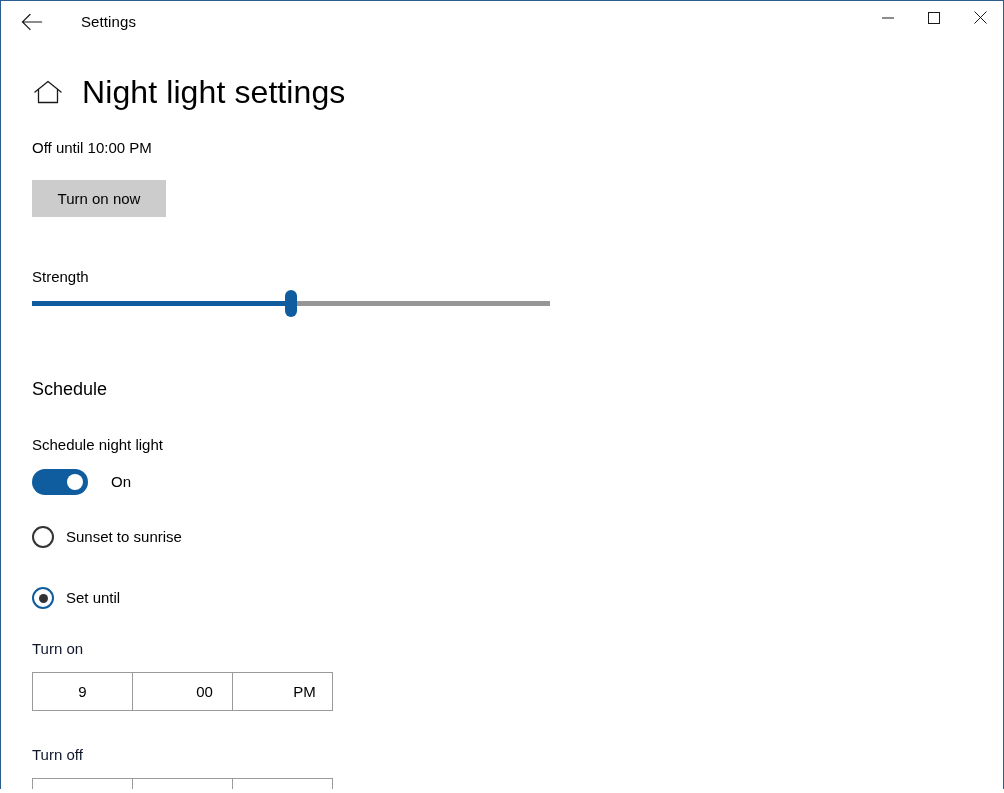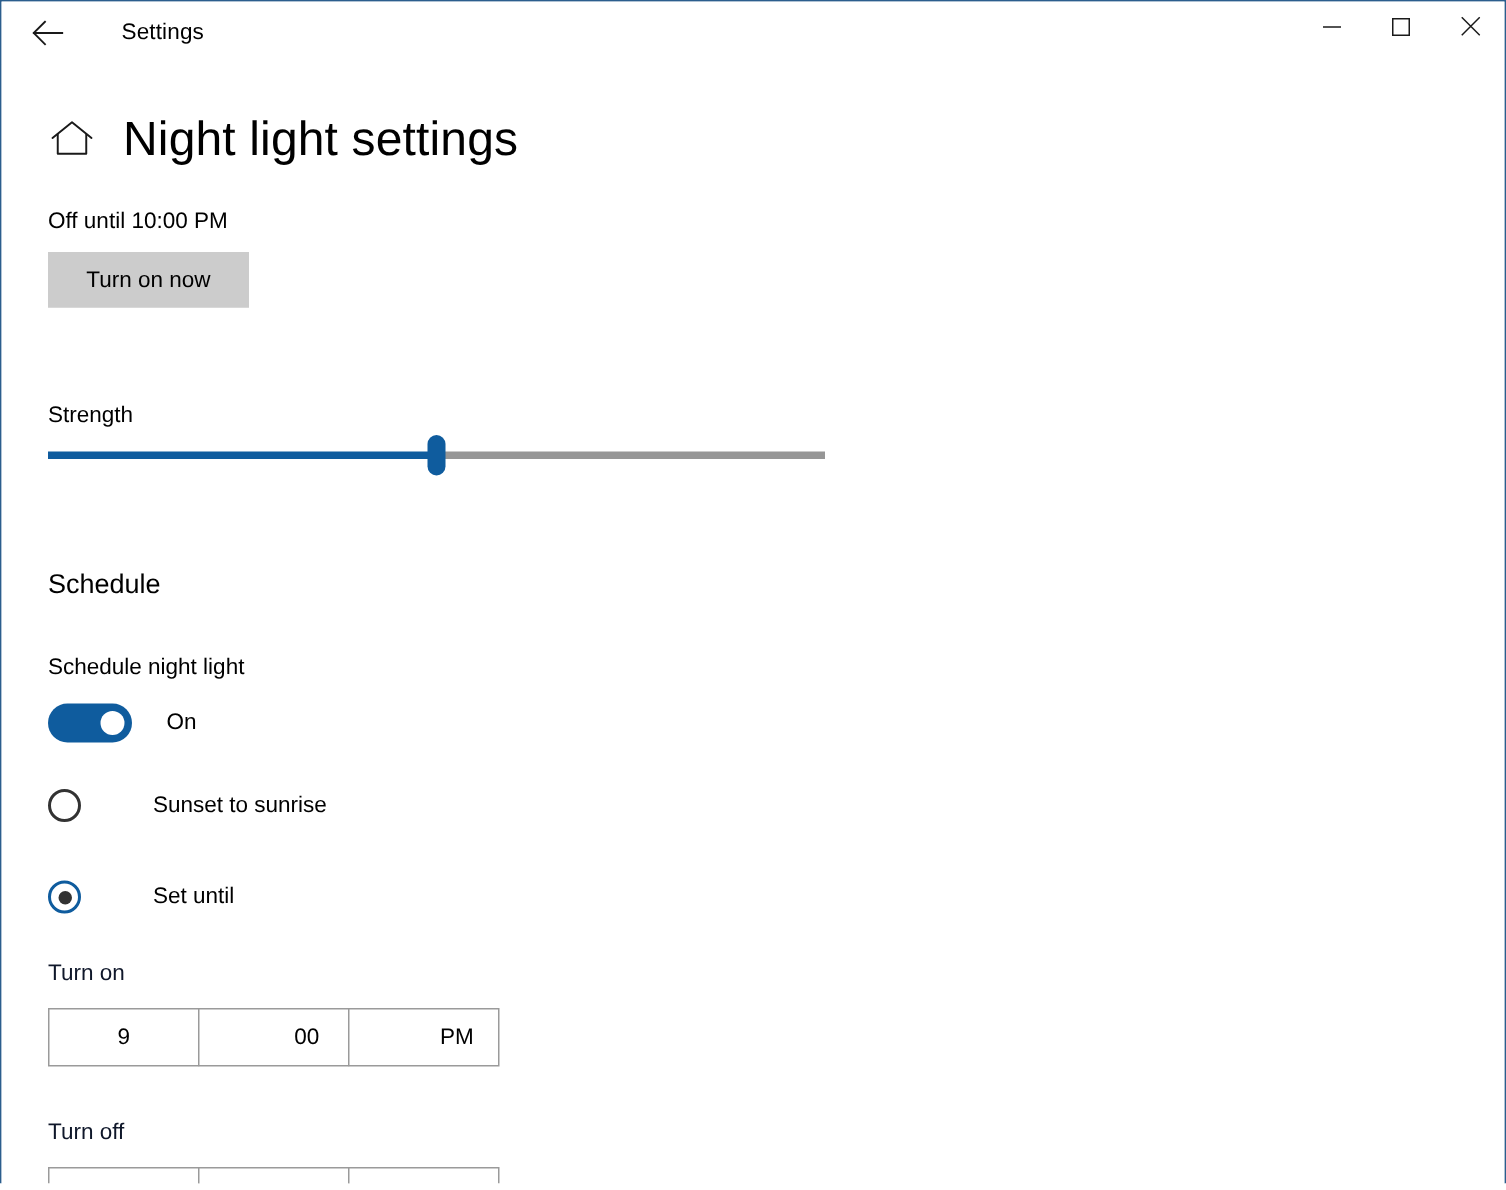--- a/index.html
+++ b/index.html
@@ -115,21 +115,21 @@
     left: 31px;
     top: 95px;
     font-size: 15px;
     line-height: 20px;
     color: #000000;
   }
 
   .turn-on-button {
     position: absolute;
     left: 31px;
-    top: 125px;
+    top: 137px;
     width: 134px;
     height: 37px;
     background: #cccccc;
     border: 1px solid #cccccc;
     box-sizing: border-box;
     color: #000000;
     font-family: inherit;
     font-size: 15px;
     line-height: 20px;
     text-align: center;
@@ -232,21 +232,20 @@
     color: #000000;
   }
 
   .radio-row {
     position: absolute;
     left: 31px;
     display: flex;
     align-items: center;
     height: 26px;
     cursor: default;
-    gap: 36px;
   }
   .radio-row.row-1 { top: 481px; }
   .radio-row.row-2 { top: 542px; }
   .radio-outer {
     position: relative;
     width: 22px;
     height: 22px;
     border-radius: 50%;
     box-sizing: border-box;
     border: 2px solid #333333;

